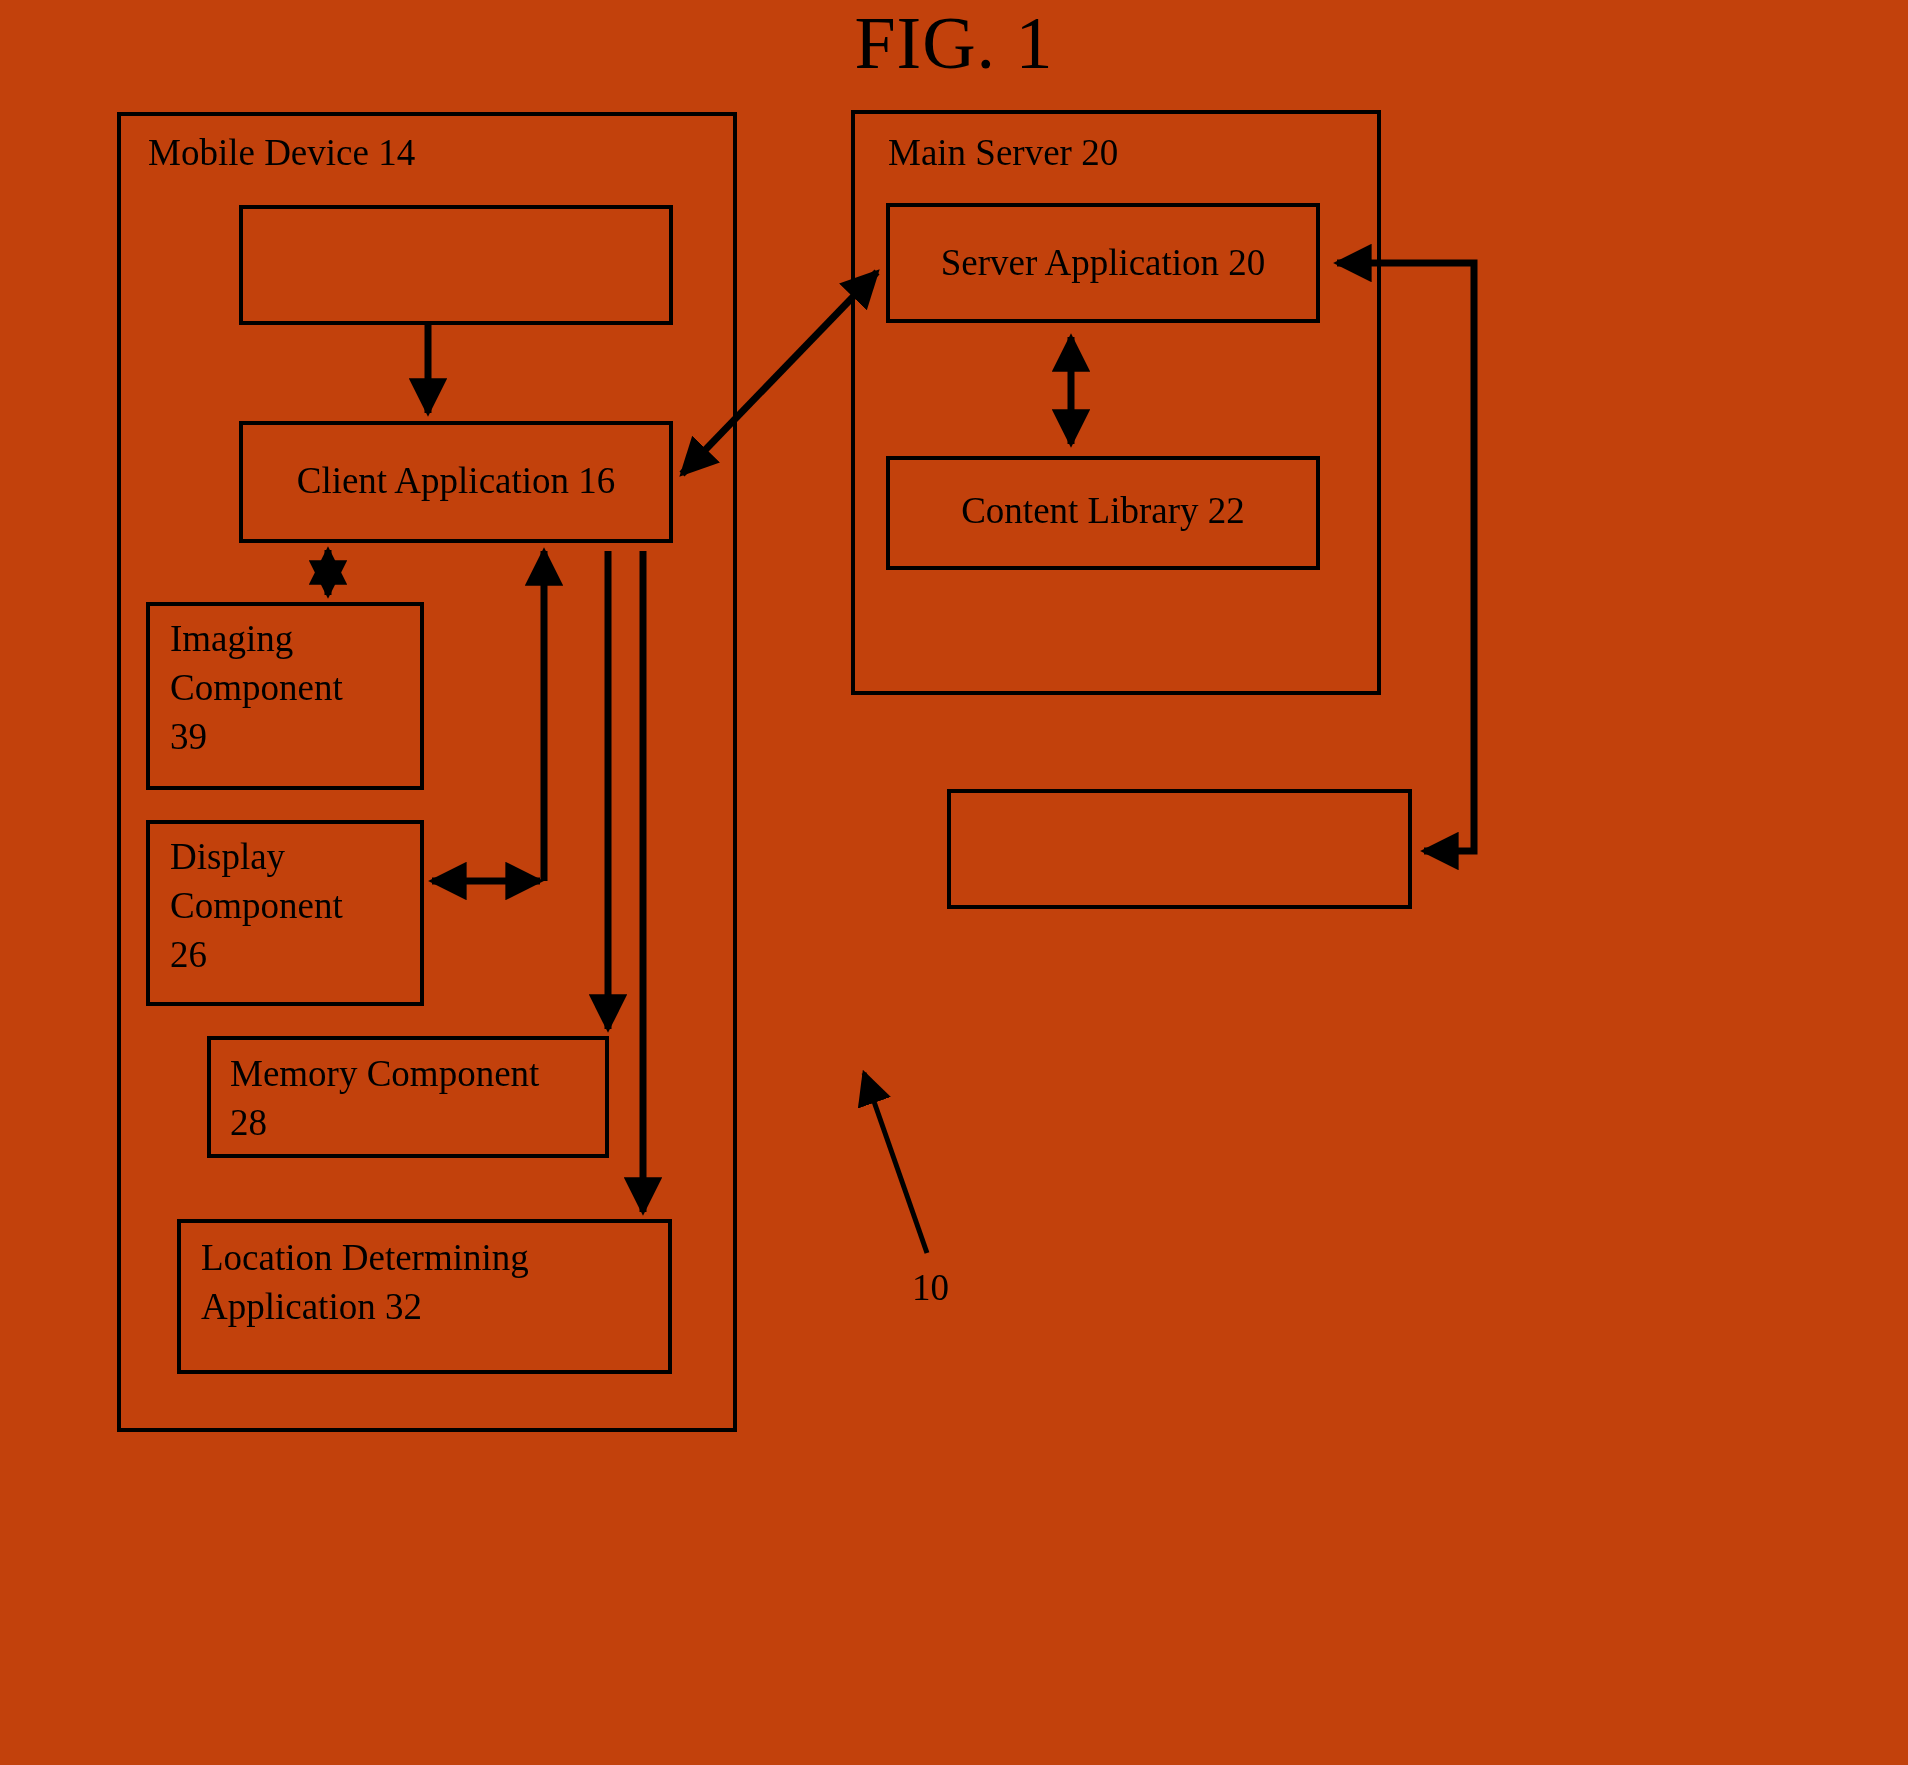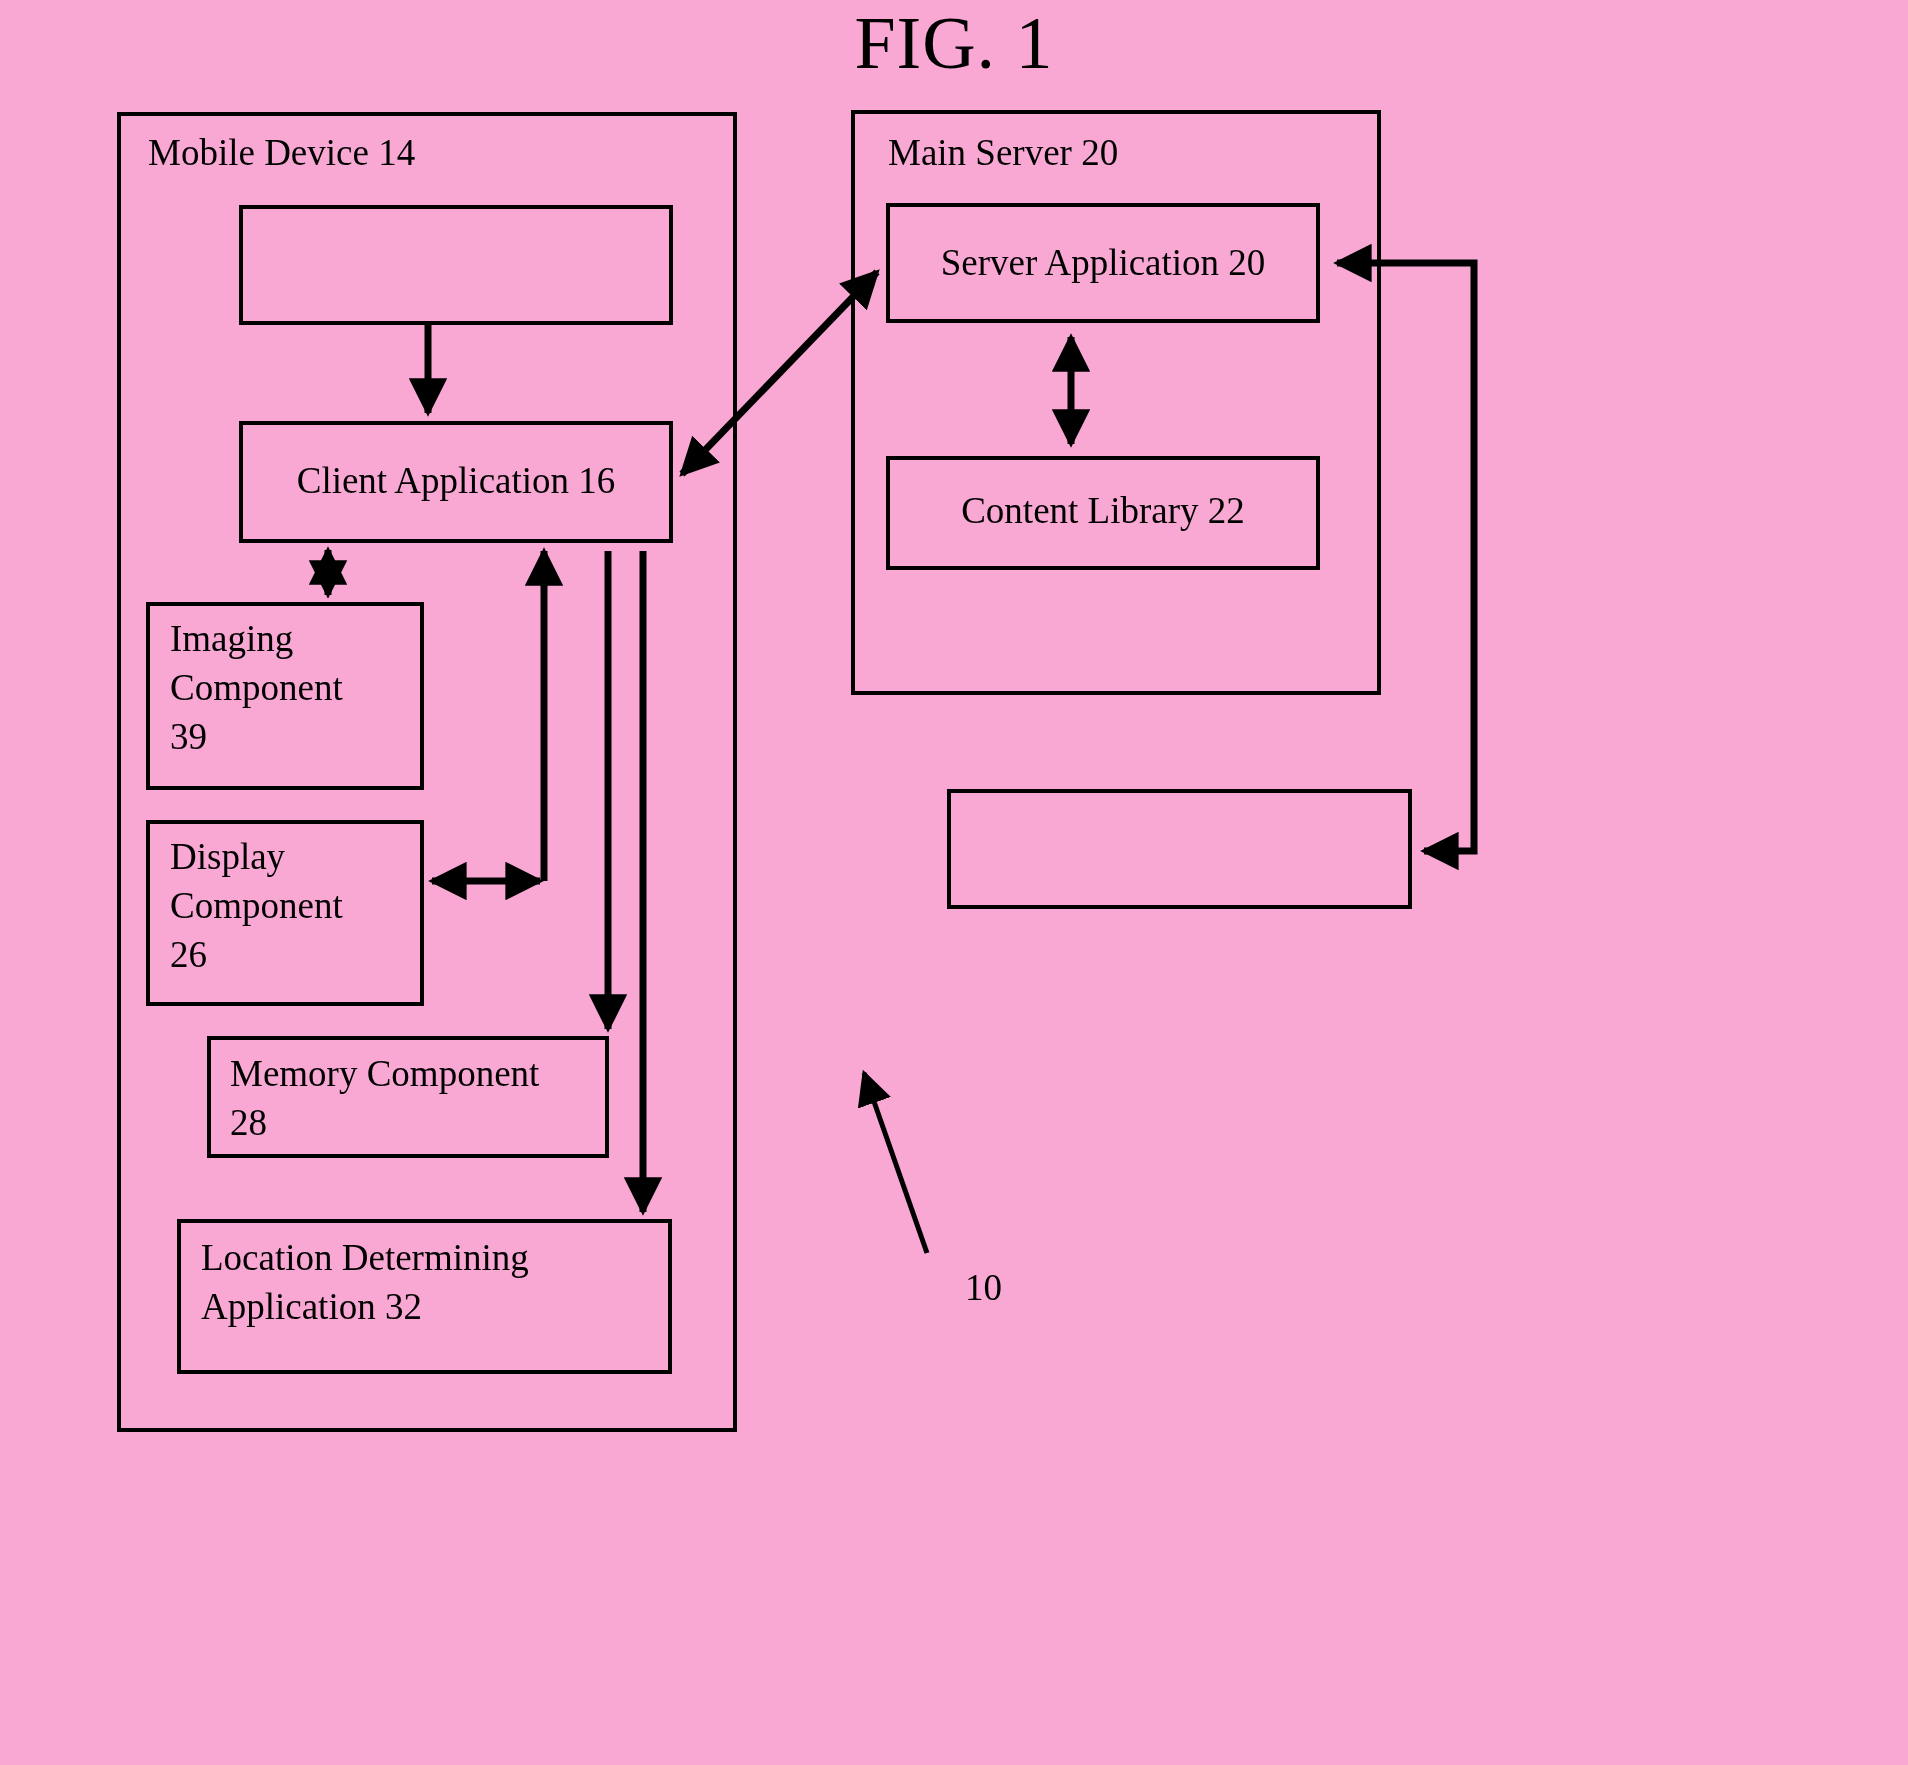--- a/index.html
+++ b/index.html
@@ -9,21 +9,21 @@
   }
   body {
     font-family: "Liberation Serif", "DejaVu Serif", serif;
     color: #000000;
   }
   #figure-root {
     position: relative;
     width: 1908px;
     height: 1765px;
     overflow: hidden;
-    background: #f9a8d4;
+    background: #c2410c;
   }
   #fig-title {
     position: absolute;
     top: 0px;
     left: 0px;
     width: 1908px;
     text-align: center;
     font-size: 74px;
     line-height: 86px;
     letter-spacing: 1px;
@@ -40,21 +40,20 @@
     line-height: 49px;
     white-space: pre-line;
     color: #000000;
   }
   .label-left { text-align: left; }
   .label-center { text-align: center; }
   .ref-num {
     position: absolute;
     font-size: 37px;
     line-height: 44px;
-    text-align: right;
   }
   svg.overlay {
     position: absolute;
     top: 0;
     left: 0;
     width: 1908px;
     height: 1765px;
     pointer-events: none;
   }
 </style>

